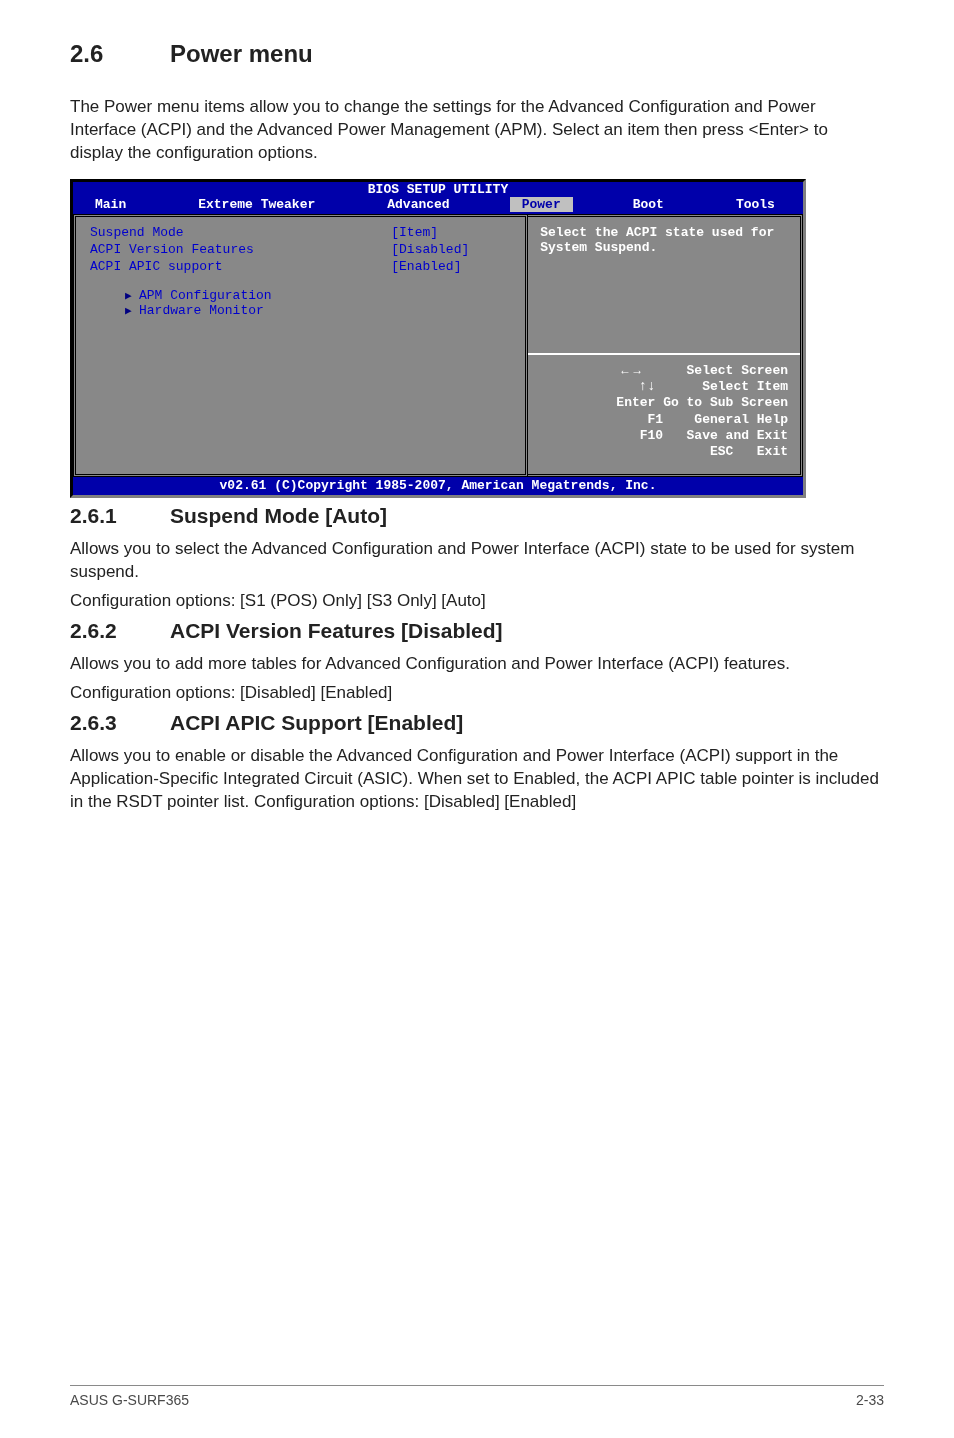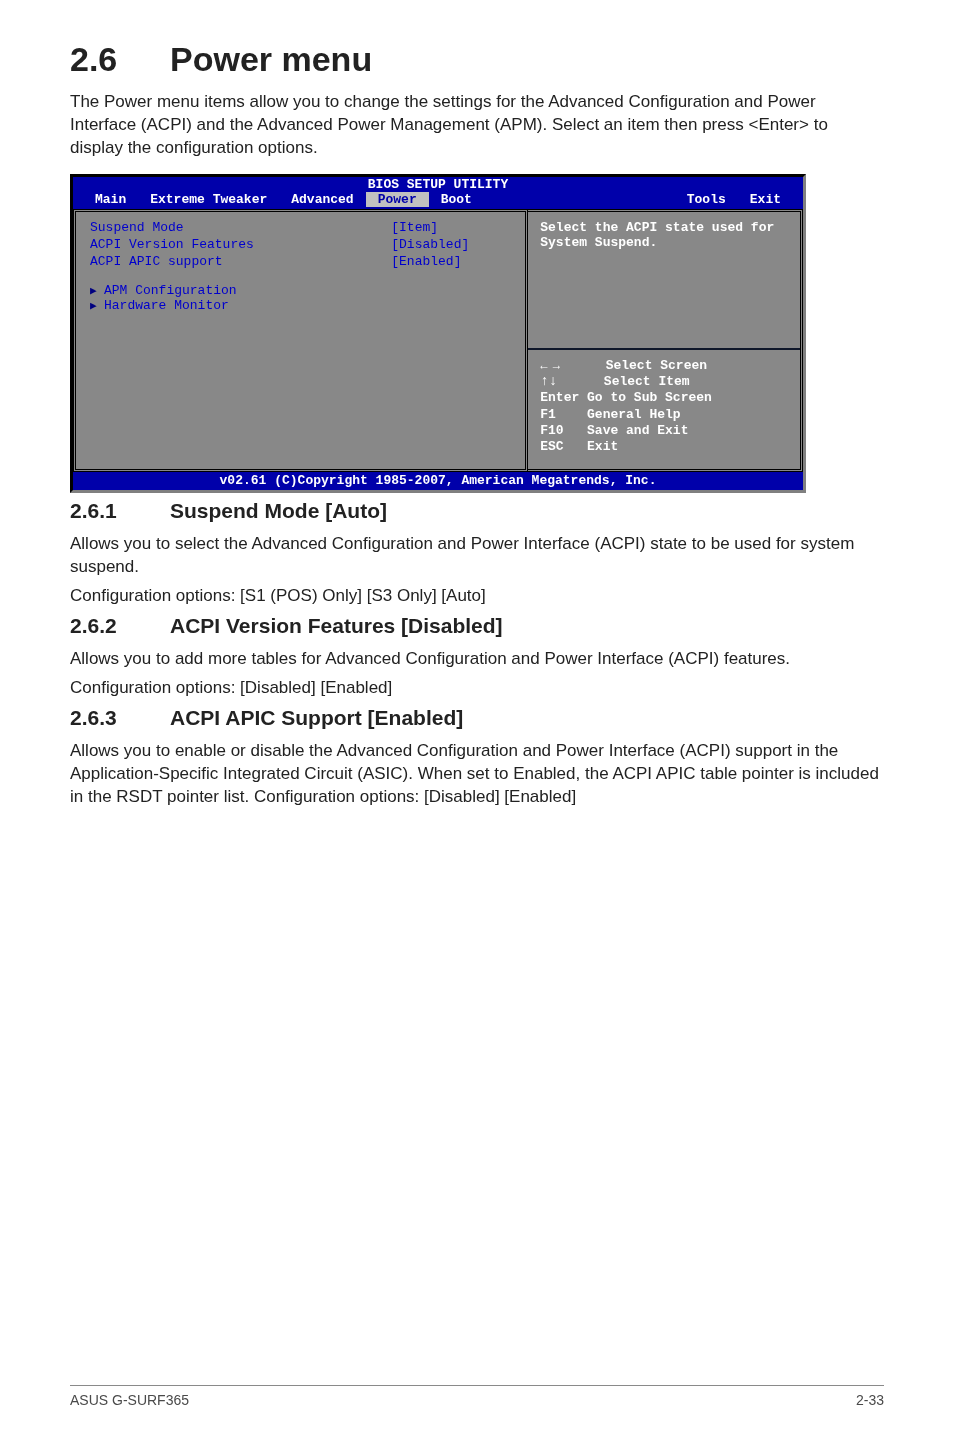--- a/index.html
+++ b/index.html
@@ -5,21 +5,21 @@
     * { margin: 0; padding: 0; box-sizing: border-box; }
     body {
       background: #ffffff;
       font-family: Arial, Helvetica, sans-serif;
       color: #222222;
       width: 954px;
       height: 1438px;
       padding: 40px 70px 30px 70px;
       position: relative;
     }
-    .h1 { font-size: 34px; font-weight: bold; margin-bottom: 12px; }
+    .h1 { font-size: 24px; font-weight: bold; margin-bottom: 28px; }
     .h1 .num { display: inline-block; width: 100px; }
     .h2 { font-size: 21px; font-weight: bold; margin-top: 6px; margin-bottom: 10px; }
     .h2 .num { display: inline-block; width: 100px; }
     .para { font-size: 17px; line-height: 1.35; margin-bottom: 6px; }
 
     
     .bios {
       width: 736px;
       margin: 14px 0 6px 0;
       border-top: 3px solid #000;
@@ -39,20 +39,21 @@
       line-height: 14px;
       padding-top: 1px;
     }
     .bios-menu {
       display: flex;
       background: #0000AA;
       color: #ffffff;
       font-size: 13px;
       font-weight: bold;
       padding: 0 10px 2px 10px;
+      gap: 48px;
     }
     .bios-menu span { padding: 0 12px 0 12px; white-space: pre; }
     .bios-menu .sel { background: #c0c0c0; color: #0000AA; }
     .bios-body { display: flex; }
     .bios-left {
       flex: 1.55;
       background: #888888;
       border: 3px double #000;
       padding: 8px 14px;
       font-size: 13px;
@@ -67,27 +68,28 @@
       font-size: 13px;
       font-weight: bold;
       color: #ffffff;
       display: flex;
       flex-direction: column;
     }
     .bios-help-top { padding: 8px 12px; flex: 0 0 auto; }
     .bios-help-gap { flex: 1; min-height: 90px; }
     .bios-help-keys {
       padding: 8px 12px 14px 12px;
-      border-top: 2px solid #0f172a;
+      border-top: 2px solid #ffffff;
       flex: 0 0 auto;
+      text-align: right;
     }
     .bios-row { display: flex; margin-bottom: 2px; }
     .bios-row .lbl { flex: 1; }
     .bios-row .val { flex: 0 0 120px; }
-    .bios-sub { margin-top: 14px; }
+    .bios-sub { margin-top: 14px; margin-left: 35px; }
     .tri { color: #000080; margin-right: 4px; font-size: 11px; display: inline-block; width: 10px; }
 
     .key-row { white-space: pre; line-height: 1.25; }
     .arrow-lr { letter-spacing: -1px; font-size: 12px; }
     .arrow-ud { font-size: 14px; line-height: 0.8; display: inline-block; vertical-align: middle; }
 
     .bios-footer {
       background: #0000AA;
       color: #ffffff;
       font-size: 13px;

